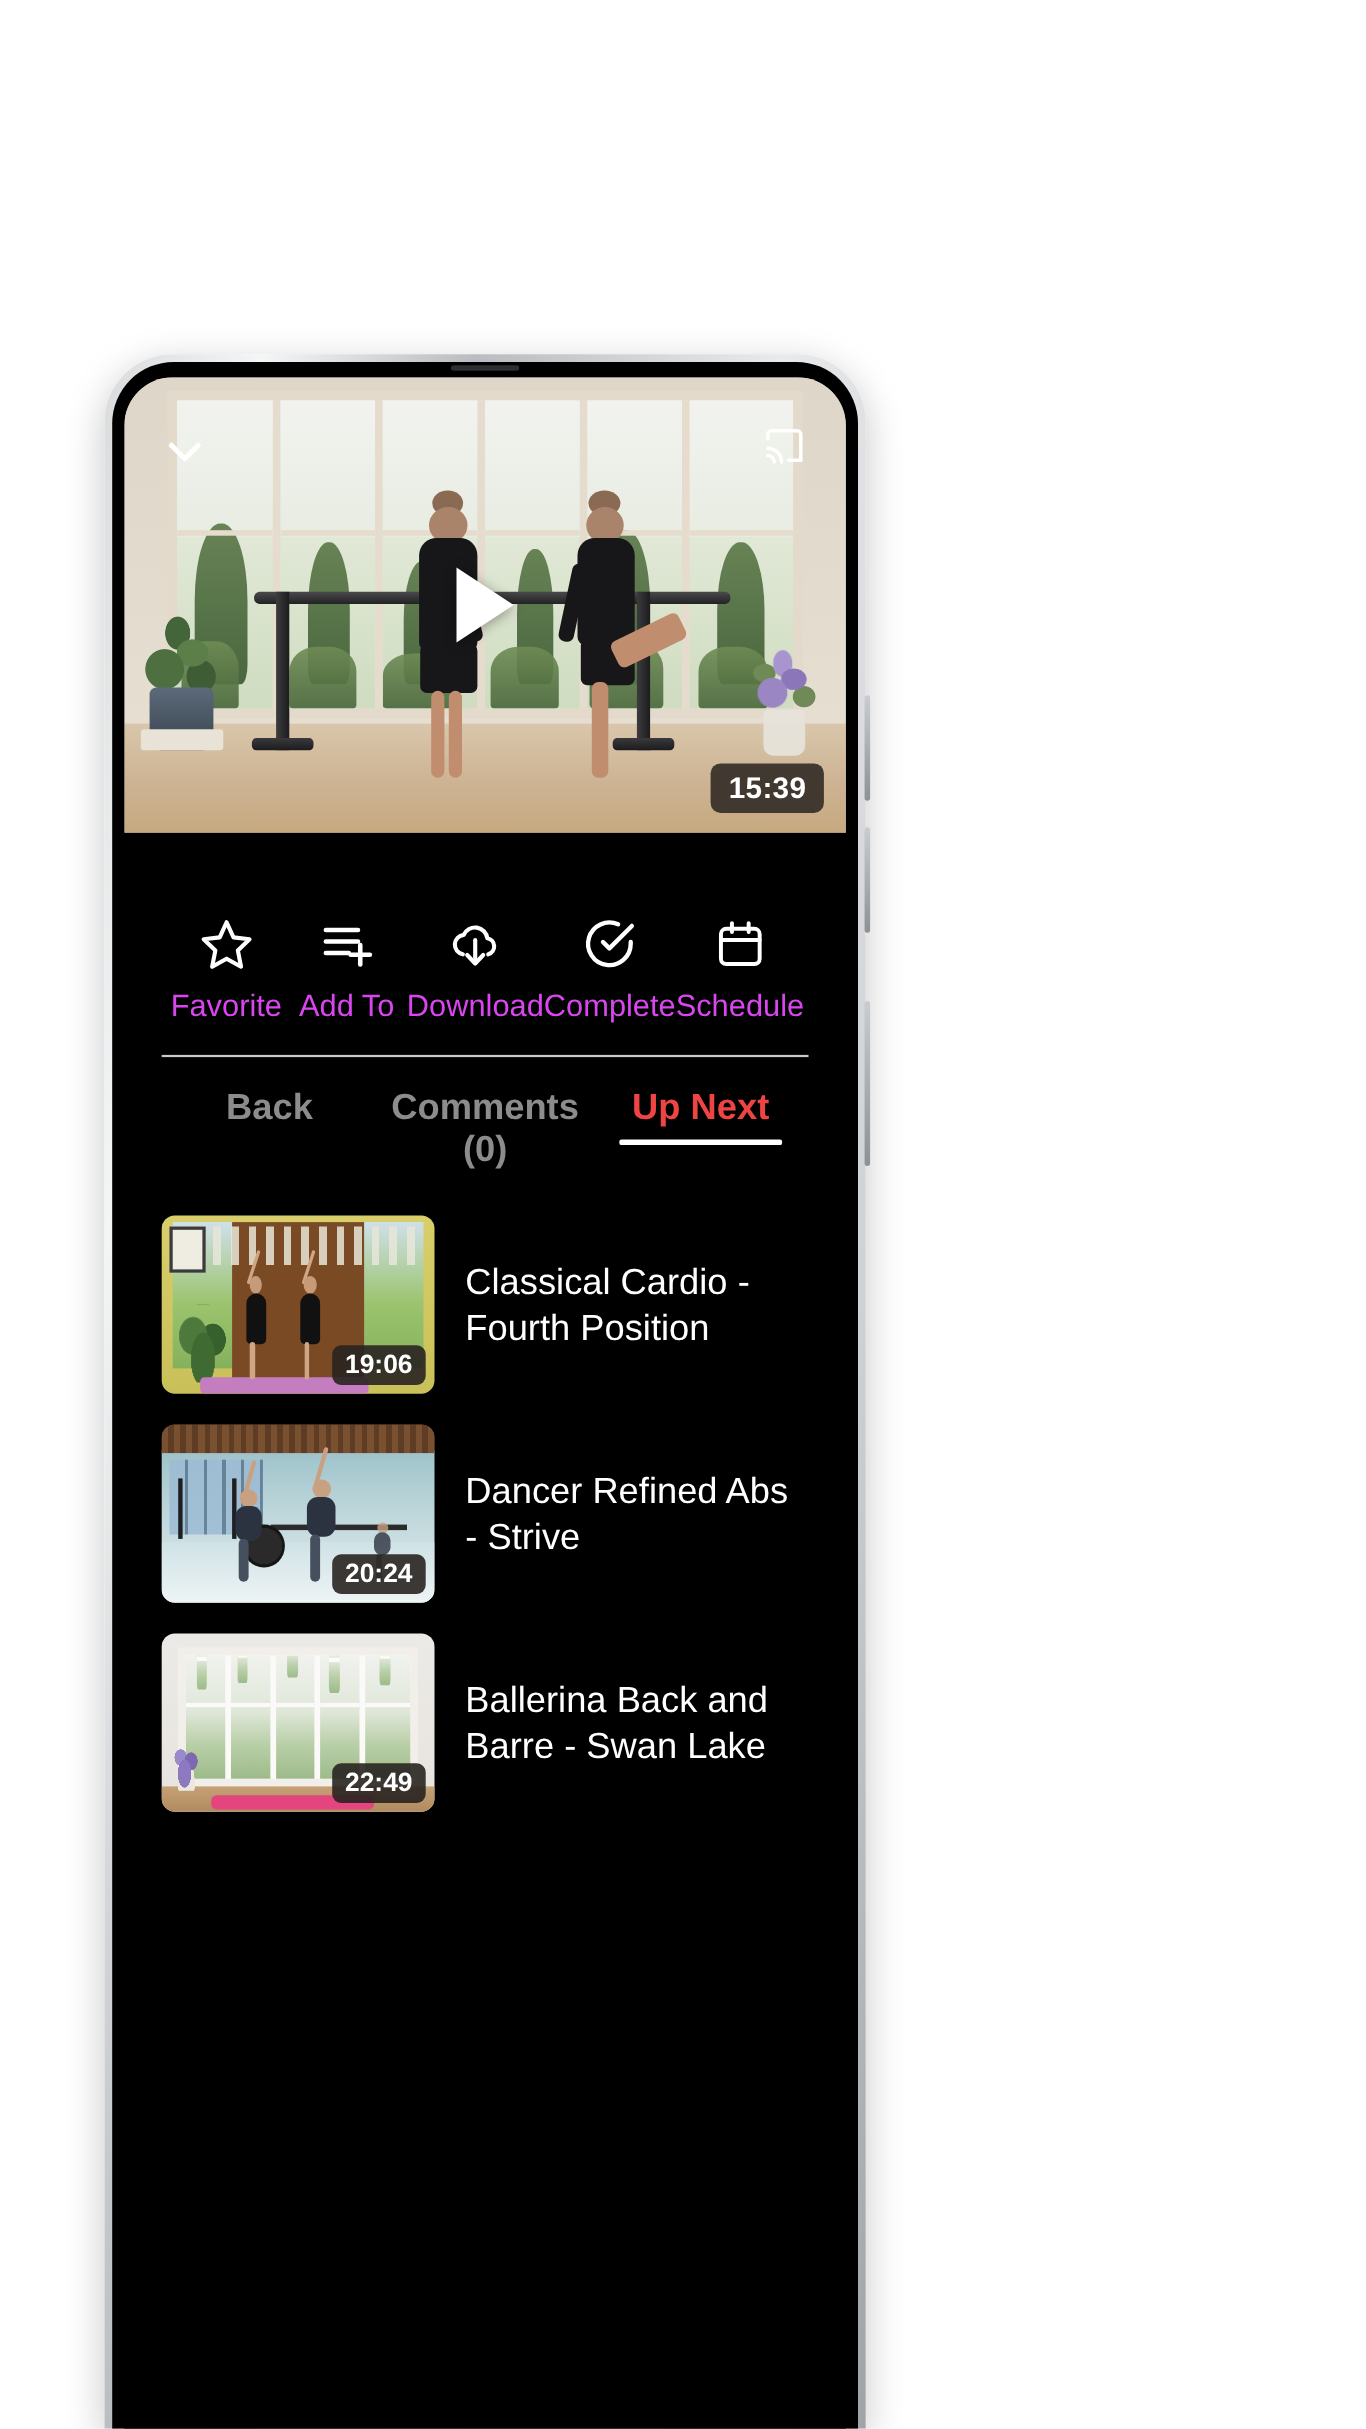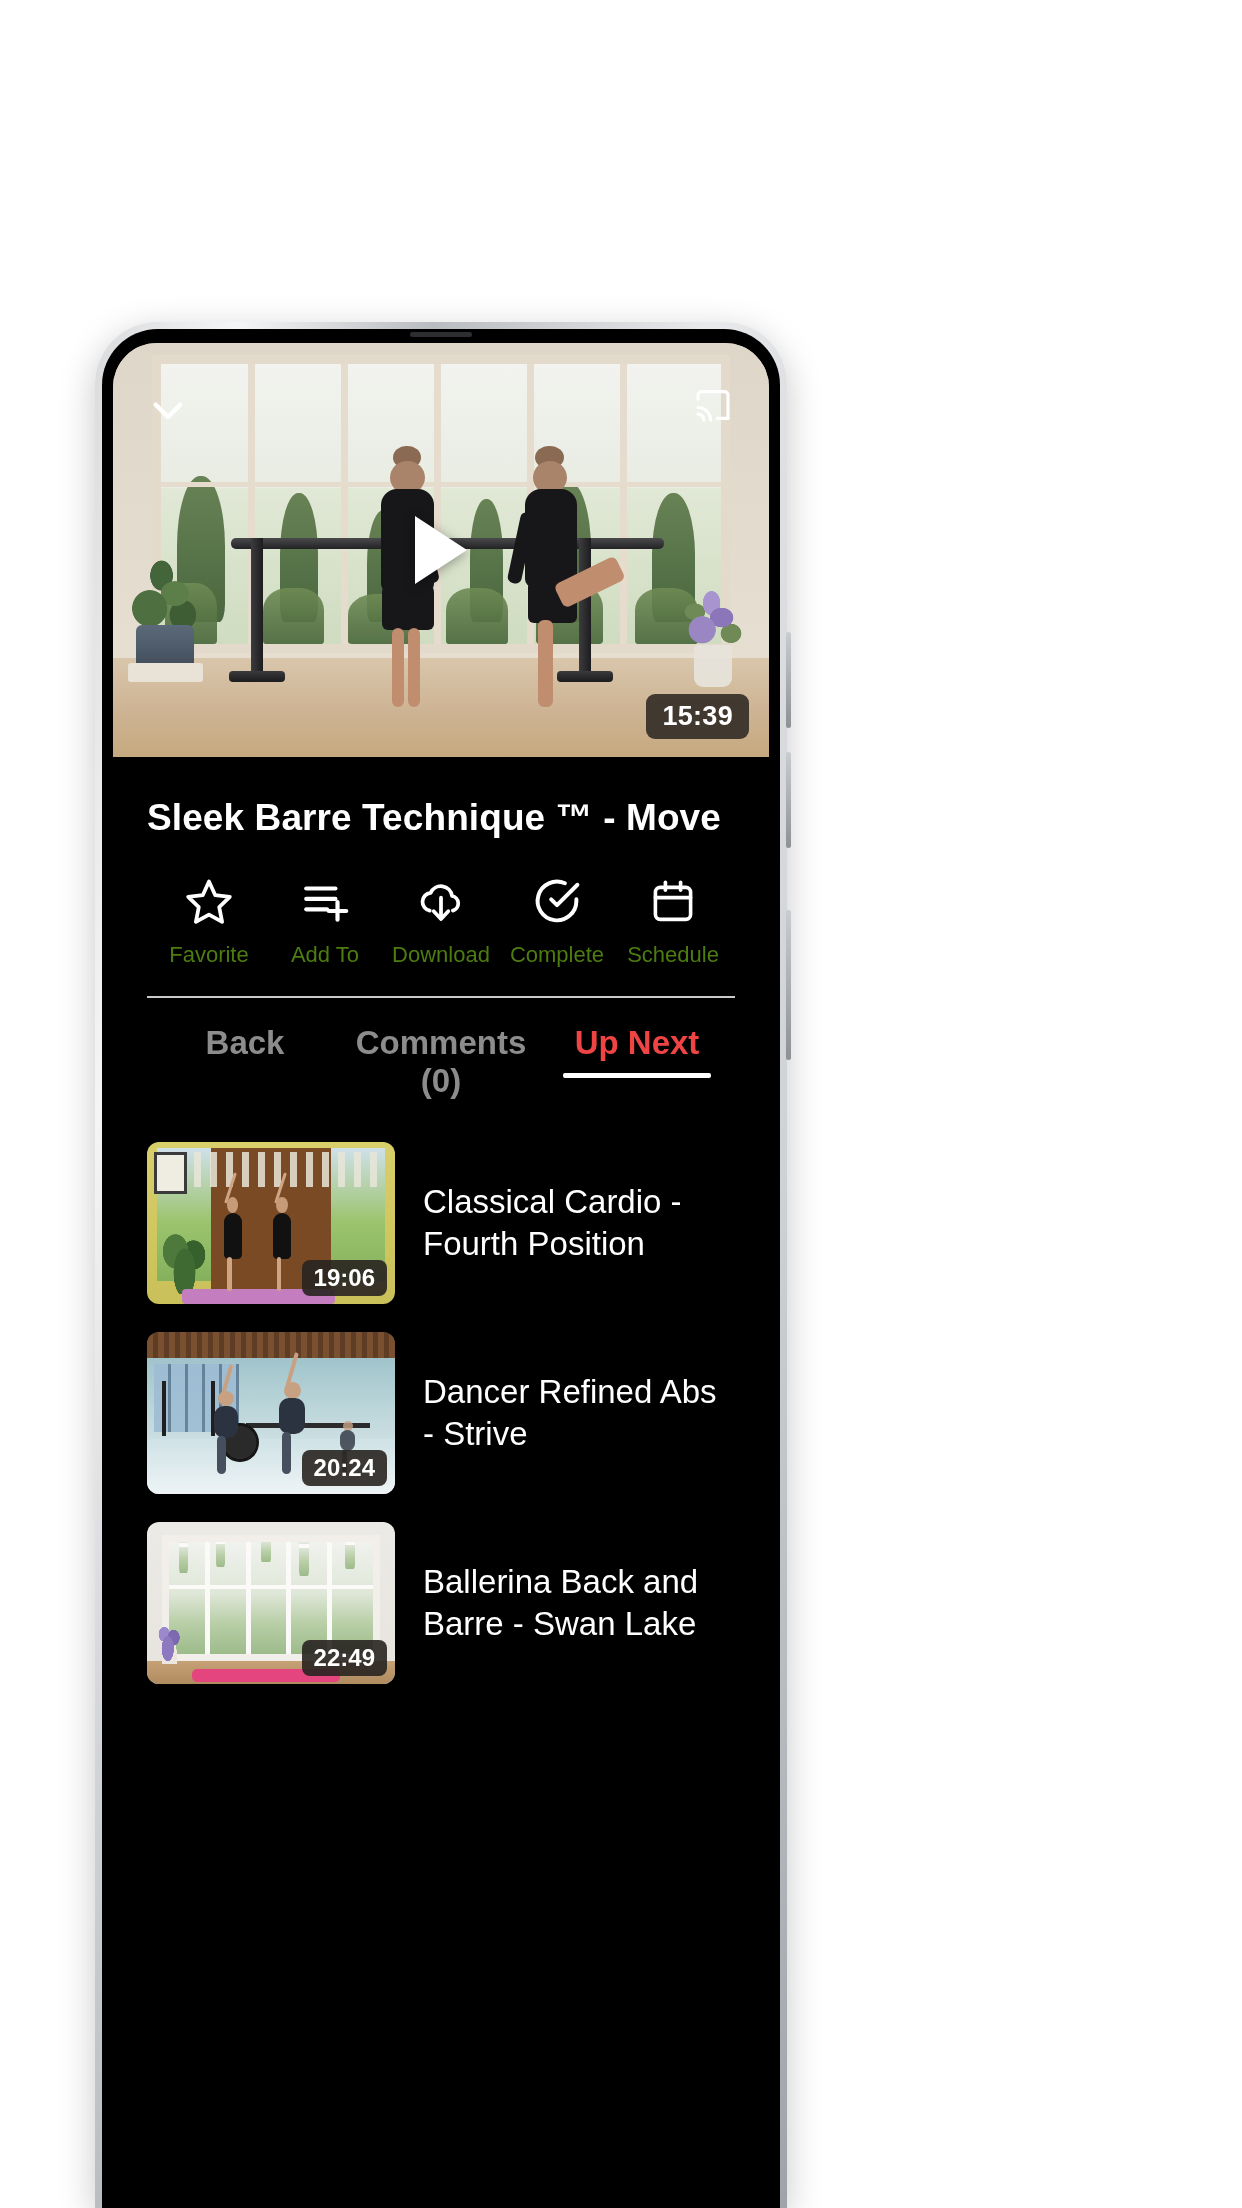--- a/index.html
+++ b/index.html
@@ -109,21 +109,21 @@
     color:#fff;font-size:27px;font-weight:700;padding:7px 16px;border-radius:9px;letter-spacing:.3px;}
 
   
   .meta{background:#000;padding:40px 34px 0 34px;}
   .vid-title{color:#fff;font-size:37px;font-weight:700;letter-spacing:.1px;line-height:1.16;}
 
   .actions{display:flex;justify-content:space-between;align-items:flex-start;
     padding:34px 4px 0 4px;}
   .act{display:flex;flex-direction:column;align-items:center;gap:14px;flex:1;cursor:pointer;}
   .act-ico{height:54px;display:flex;align-items:center;justify-content:center;}
-  .act-lbl{color:#4d7c0f;font-size:22px;font-weight:400;white-space:nowrap;}
+  .act-lbl{color:#d946ef;font-size:28px;font-weight:400;white-space:nowrap;}
 
   .divider{height:2px;background:#c9c9c9;margin:28px 0 0 0;}
 
   .tabs{display:flex;align-items:flex-start;gap:0;padding:26px 0 0 0;}
   .tab{flex:1;text-align:center;cursor:pointer;padding-bottom:16px;position:relative;}
   .tab span{font-size:33px;font-weight:700;color:#8c8c8c;}
   .tab.active span{color:#ef4444;}
   .tab.active::after{content:"";position:absolute;left:12%;right:12%;bottom:0;height:5px;background:#fff;border-radius:2px;}
 
   
@@ -299,21 +299,20 @@
             </svg>
           </div>
 
           <div class="play-btn"></div>
 
           <div class="dur-badge">15:39</div>
         </div>
 
         <div class="meta">
 
-          <div class="vid-title">Sleek Barre Technique ™ - Move</div>
 
           <div class="actions">
 
             <div class="act">
               <span class="act-ico">
                 <svg viewBox="0 0 24 24" width="50" height="50" fill="none" stroke="#fff" stroke-width="1.8" stroke-linejoin="round">
                   <polygon points="12,2.6 15,9.2 22,10 16.9,14.9 18.3,22 12,18.5 5.7,22 7.1,14.9 2,10 9,9.2"></polygon>
                 </svg>
               </span>
               <span class="act-lbl">Favorite</span>

